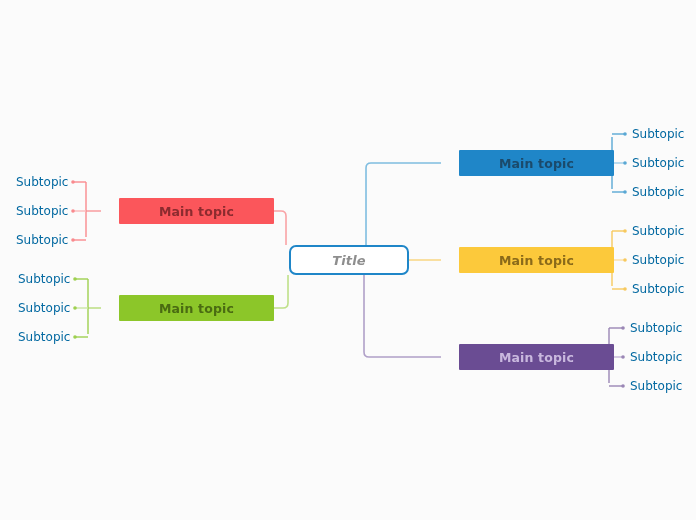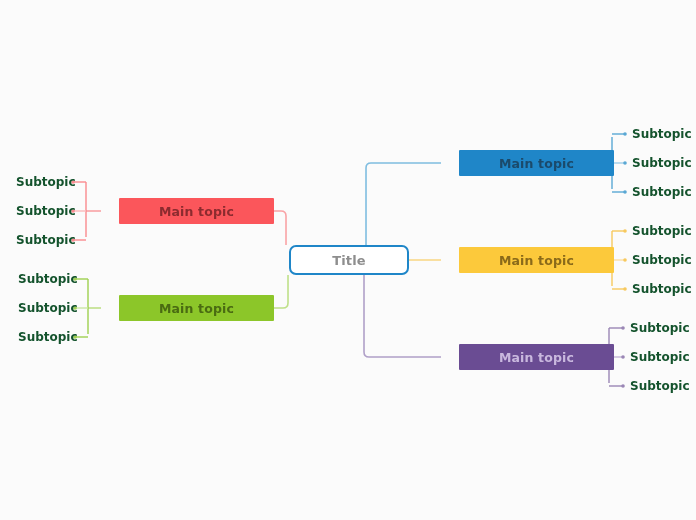--- a/index.html
+++ b/index.html
@@ -35,30 +35,31 @@
     font-weight: bold;
     letter-spacing: 0.15px;
     white-space: nowrap;
   }
   .node-root {
     background: #ffffff;
     border: 2.5px solid #1f86c8;
     border-radius: 7px;
     color: #8e8e8e;
     font-size: 13px;
+    font-style: italic;
   }
   .node-main {
     border-radius: 1px;
     margin-left: 18px;
   }
   .subtopic {
     position: absolute;
     font-size: 12px;
-    font-weight: bold;
-    color: #14532d;
+    font-weight: normal;
+    color: #0369a1;
     white-space: nowrap;
     line-height: 1;
   }
   .subtopic-right { text-align: left; }
   .subtopic-left  { text-align: right; }
 </style>
 </head>
 <body>
 
 <div id="mindmap-canvas">

